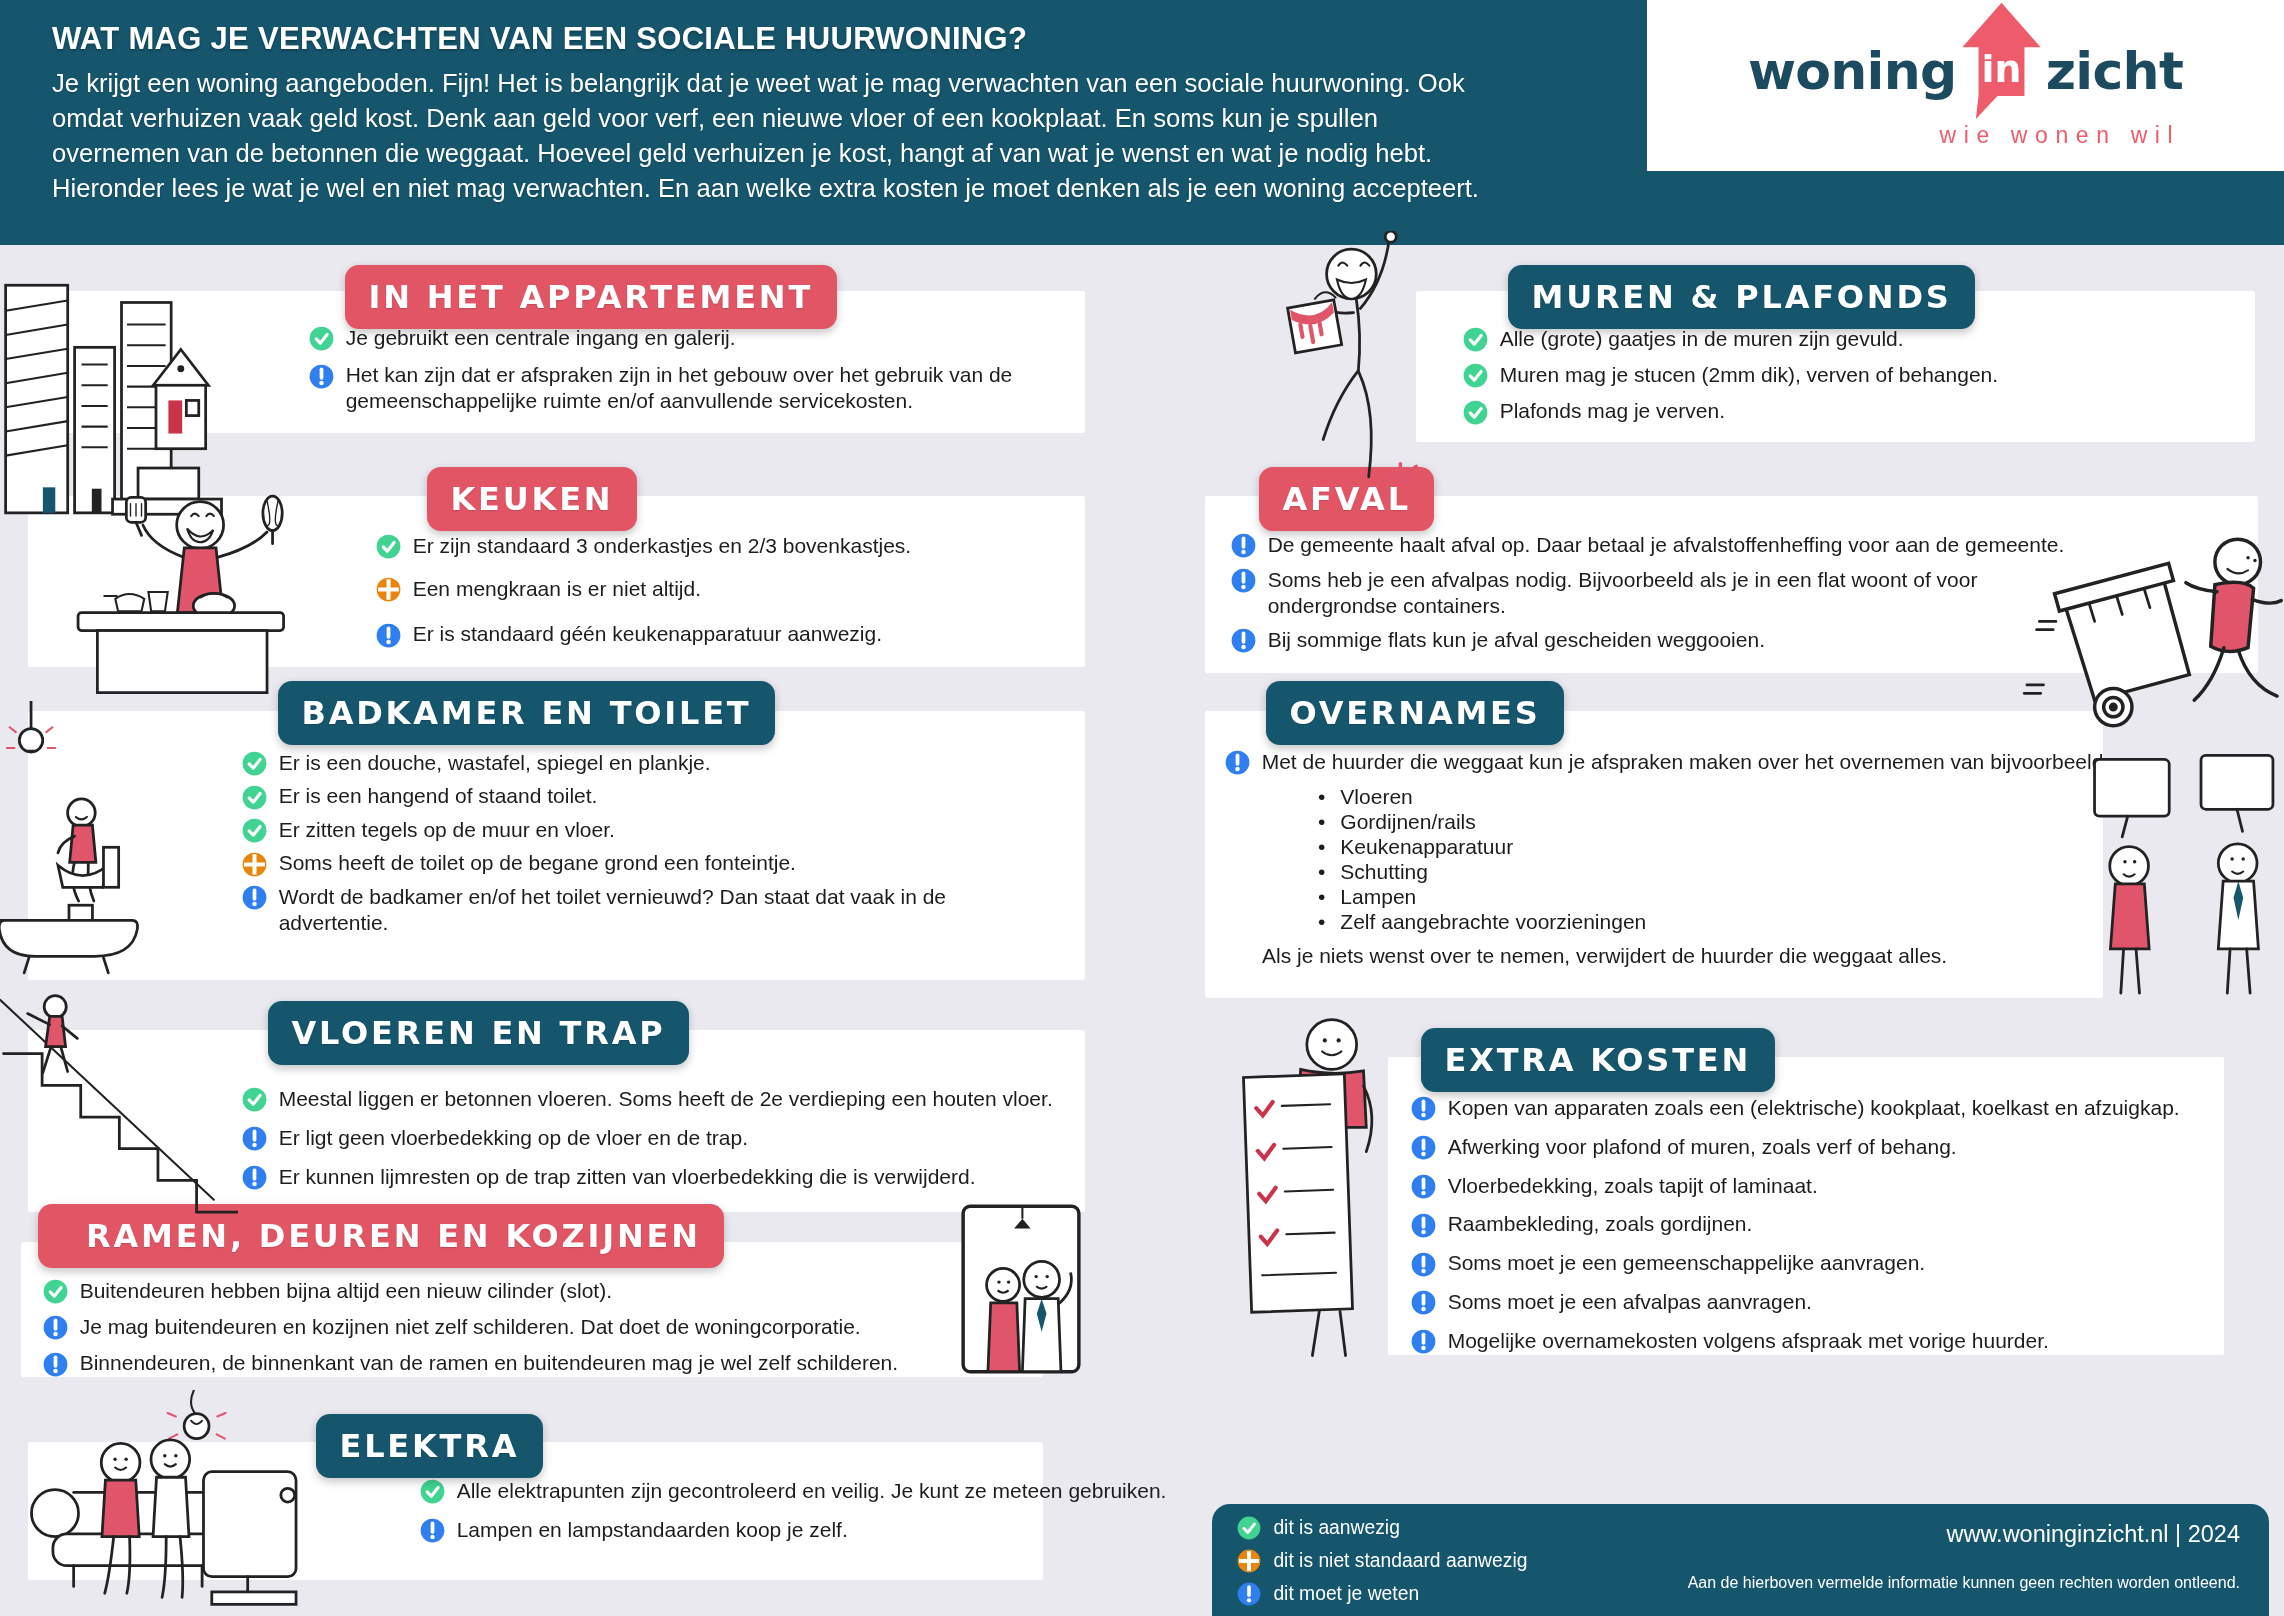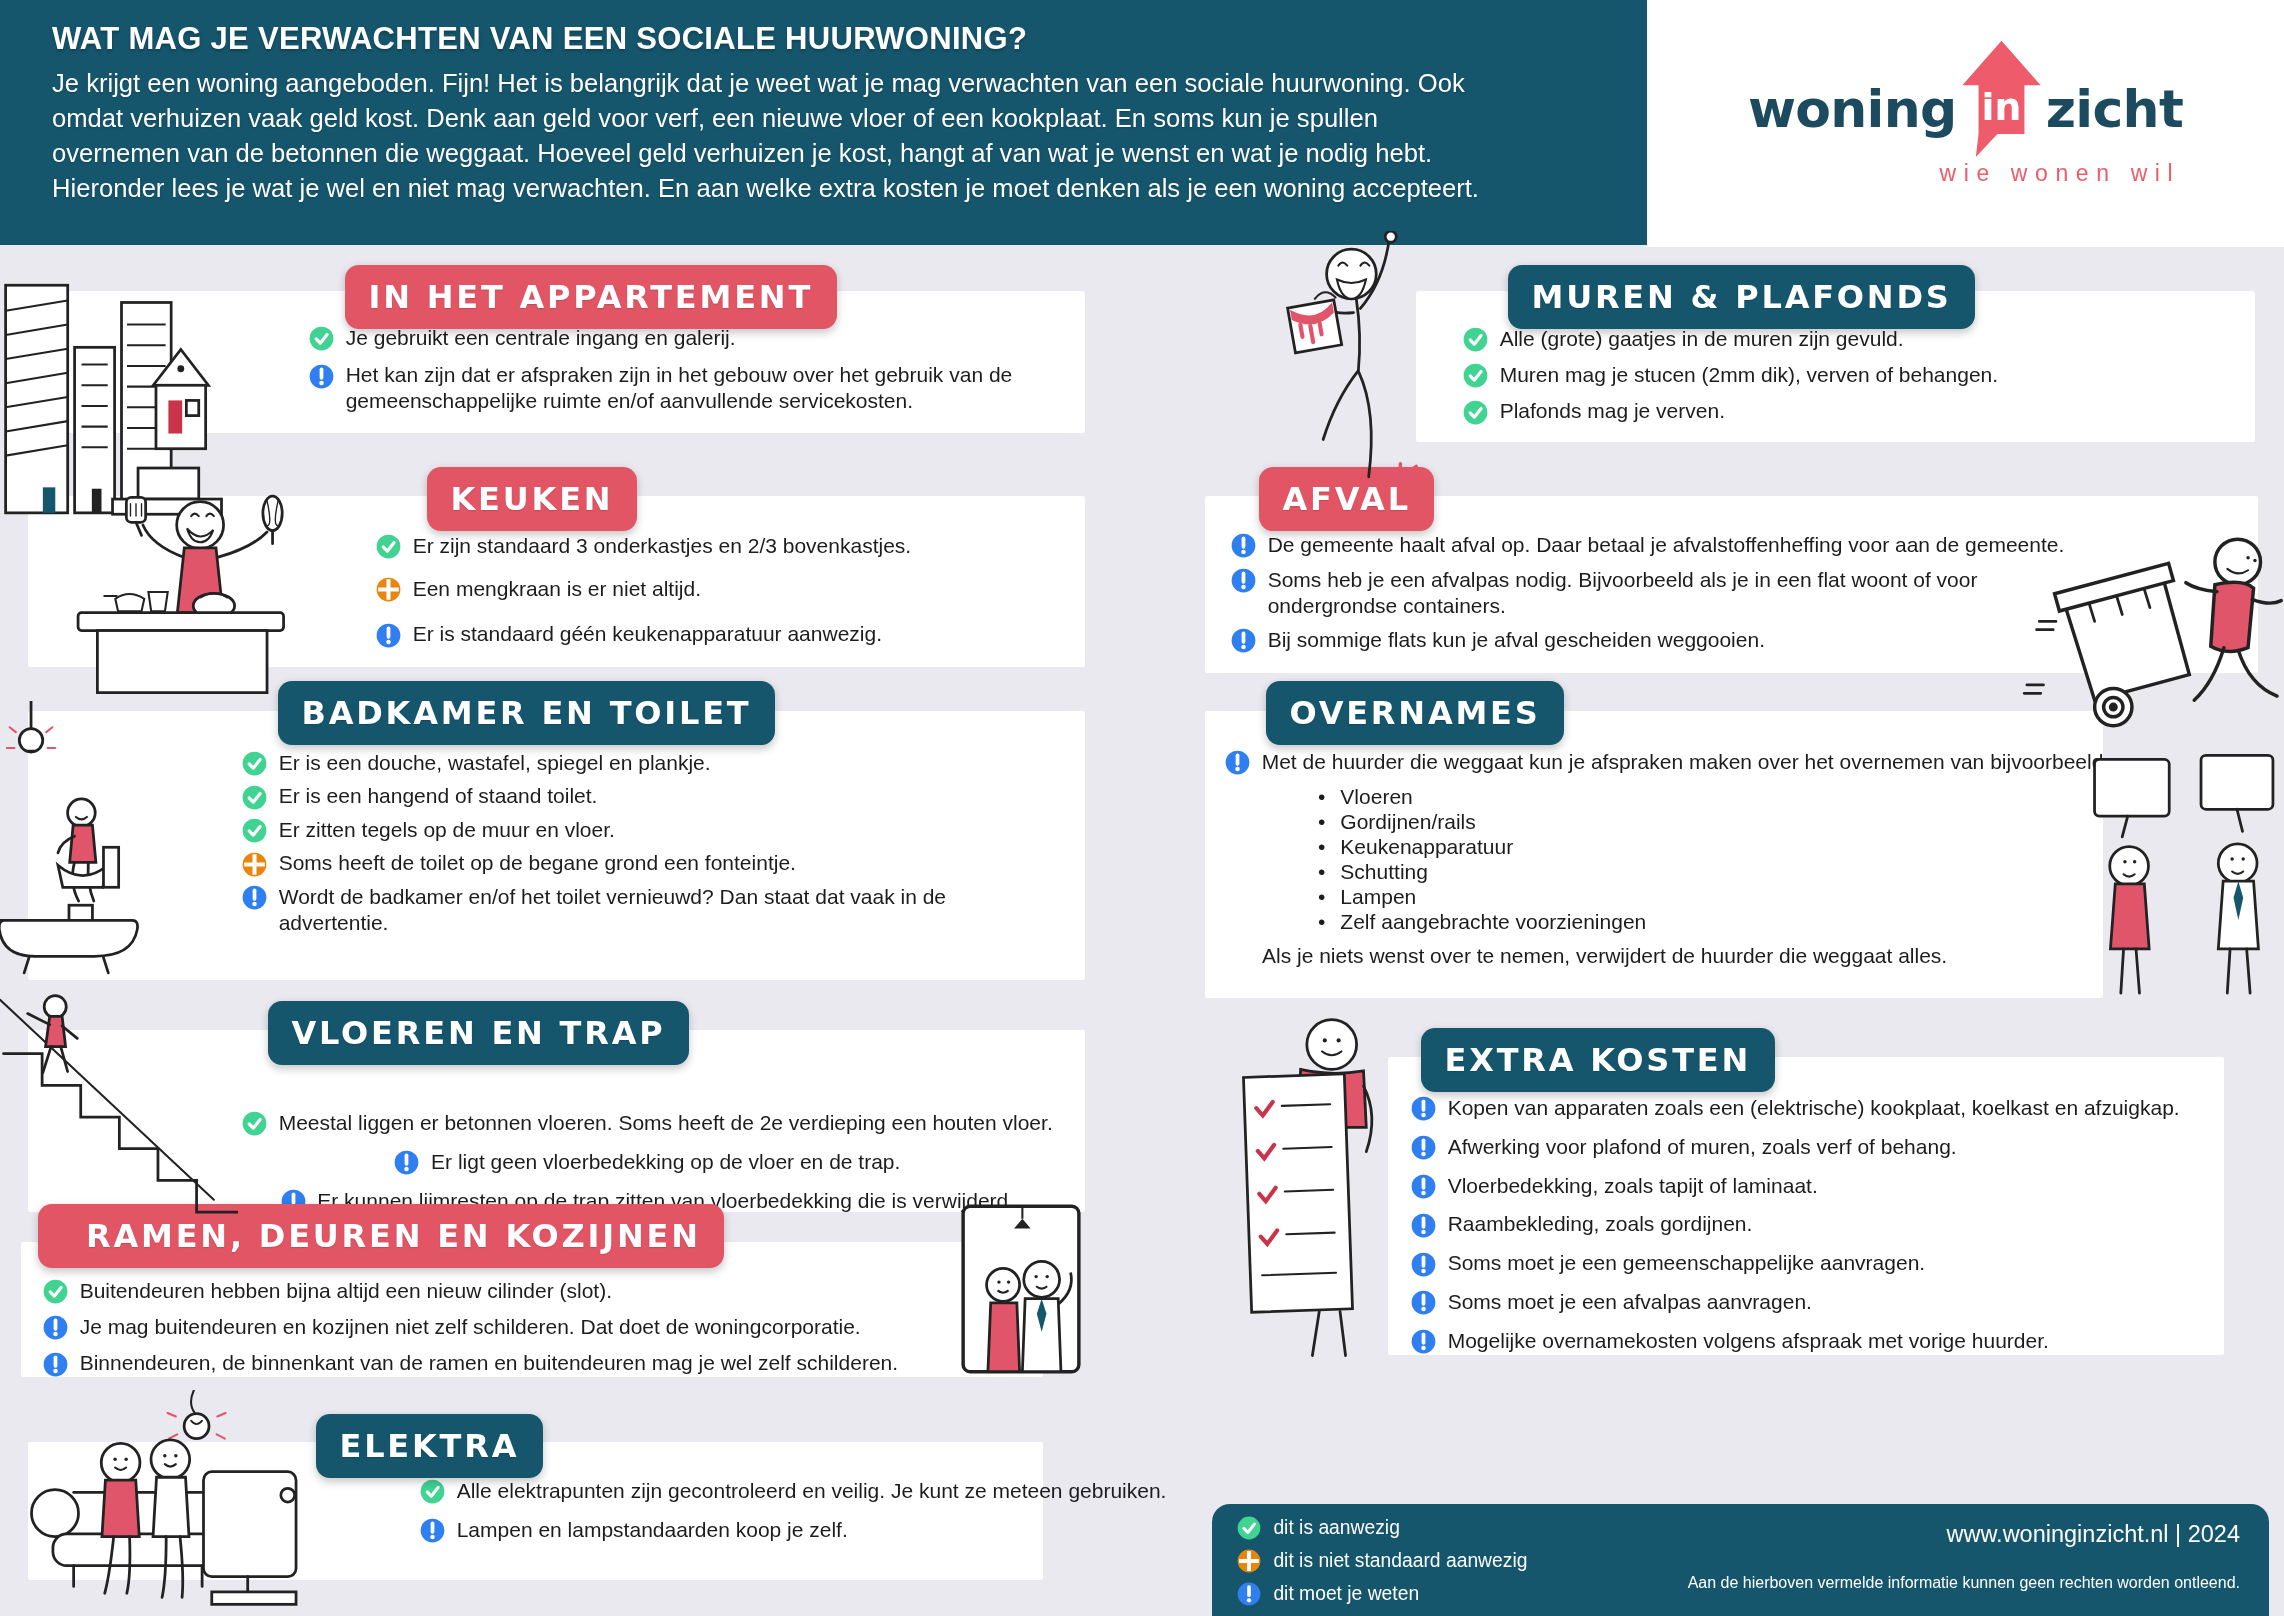--- a/index.html
+++ b/index.html
@@ -11,21 +11,21 @@
   body{position:relative;background:var(--bg);font-family:"Liberation Sans",sans-serif;overflow:hidden}
 
   
   .header{position:absolute;left:0;top:0;width:2284px;height:245px;background:var(--teal);z-index:1}
   .header-title{position:absolute;left:52px;top:21px;font-size:31px;font-weight:bold;color:#fff;
     letter-spacing:0.3px;white-space:nowrap;text-shadow:0 2.1px 2.8px rgba(0,0,0,.25)}
   .intro{position:absolute;left:52px;top:66px;color:#fff;font-size:25.6px;line-height:35px;
     text-shadow:0 1.4px 2.1px rgba(0,0,0,.2)}
   .intro div{white-space:nowrap}
 
-  .logo-panel{position:absolute;left:1647px;top:0;width:637px;height:247px;background:#fff;z-index:2;
+  .logo-panel{position:absolute;left:1647px;top:0;width:637px;height:171px;background:#fff;z-index:2;
     display:flex;align-items:center;justify-content:center}
   .logo-box{display:flex;flex-direction:column}
   .logo-row{display:flex;align-items:center}
   .logo-word{font-family:"DejaVu Sans",sans-serif;font-weight:bold;font-size:52px;color:var(--logo-navy);letter-spacing:-0.7px}
   .logo-house{width:81px;height:119px;margin:0 4.1px;margin-top:-21px}
   .logo-tagline{font-size:23px;color:var(--logo-red);letter-spacing:7.6px;align-self:flex-end;margin-top:1.4px;margin-right:2.8px;white-space:nowrap}
 
   
   .sec-box{position:absolute;background:#fff;border-radius:2.1px;z-index:2}
   .badge{position:absolute;z-index:4;color:#fff;font-family:"DejaVu Sans",sans-serif;font-weight:bold;
@@ -158,21 +158,21 @@
         <span class="ic"><svg viewBox="0 0 40 40" width="25" height="25">
             <circle cx="20" cy="20" r="19" fill="#2f7ff1"></circle>
             <path d="M20 8.5v13.5" stroke="#fff" stroke-width="6" stroke-linecap="round"></path>
             <circle cx="20" cy="30.5" r="3.6" fill="#fff"></circle>
           </svg></span>
         <span class="txt" style="max-width: 746px;">Wordt de badkamer en/of het toilet vernieuwd? Dan staat dat vaak in de advertentie.</span>
       </div>
     </div>
     <div class="sec-box" style="left: 28px; top: 1030px; width: 1057px; height: 182px;"></div>
     <div class="badge teal" style="left: 268px; top: 1001px;">VLOEREN EN TRAP</div>
-    <div class="sec-list" style="left: 242px; top: 1110px; align-items: center;">
+    <div class="sec-list" style="left: 242px; top: 1086px;">
       <div class="item" style="margin-bottom: 12.4px;">
         <span class="ic"><svg viewBox="0 0 40 40" width="25" height="25">
             <circle cx="20" cy="20" r="19" fill="#41d392"></circle>
             <path d="M11.5 20.5l6.5 7L29 13.5" stroke="#fff" stroke-width="5" fill="none" stroke-linecap="round" stroke-linejoin="round"></path>
           </svg></span>
         <span class="txt" style="max-width: 818px;">Meestal liggen er betonnen vloeren. Soms heeft de 2e verdieping een houten vloer.</span>
       </div>
       <div class="item" style="margin-bottom: 12.4px;">
         <span class="ic"><svg viewBox="0 0 40 40" width="25" height="25">
             <circle cx="20" cy="20" r="19" fill="#2f7ff1"></circle>

